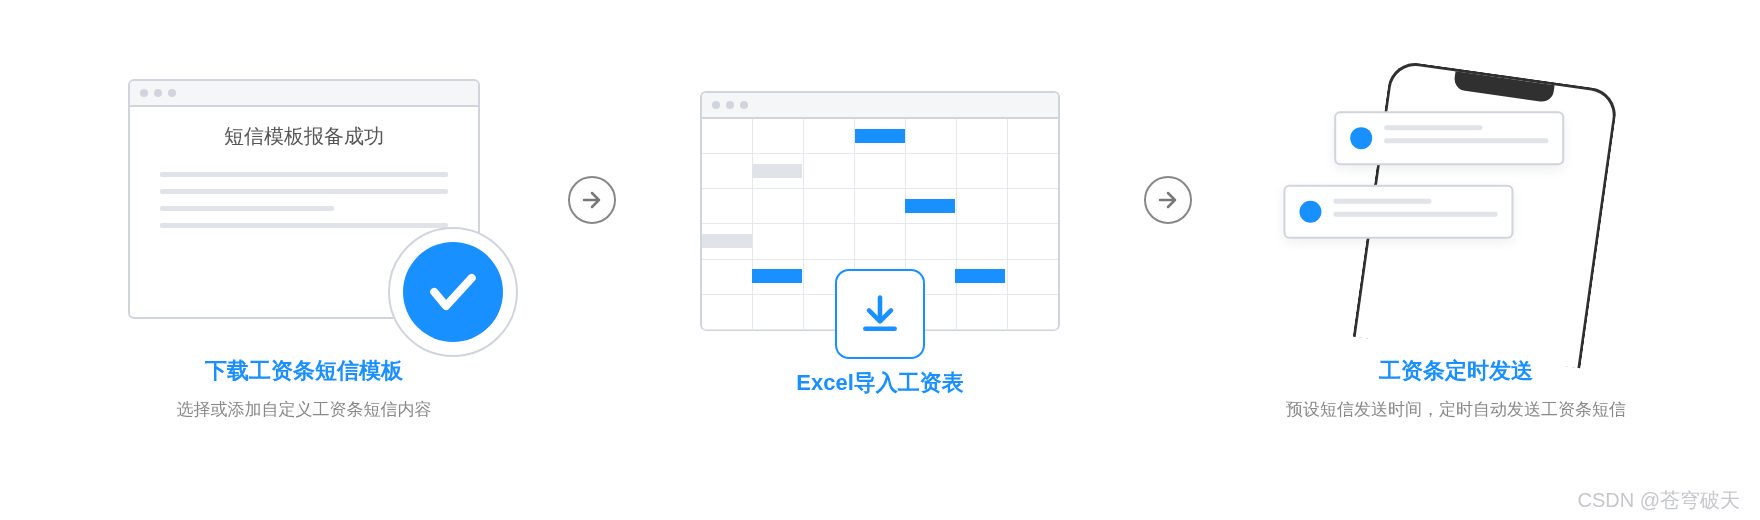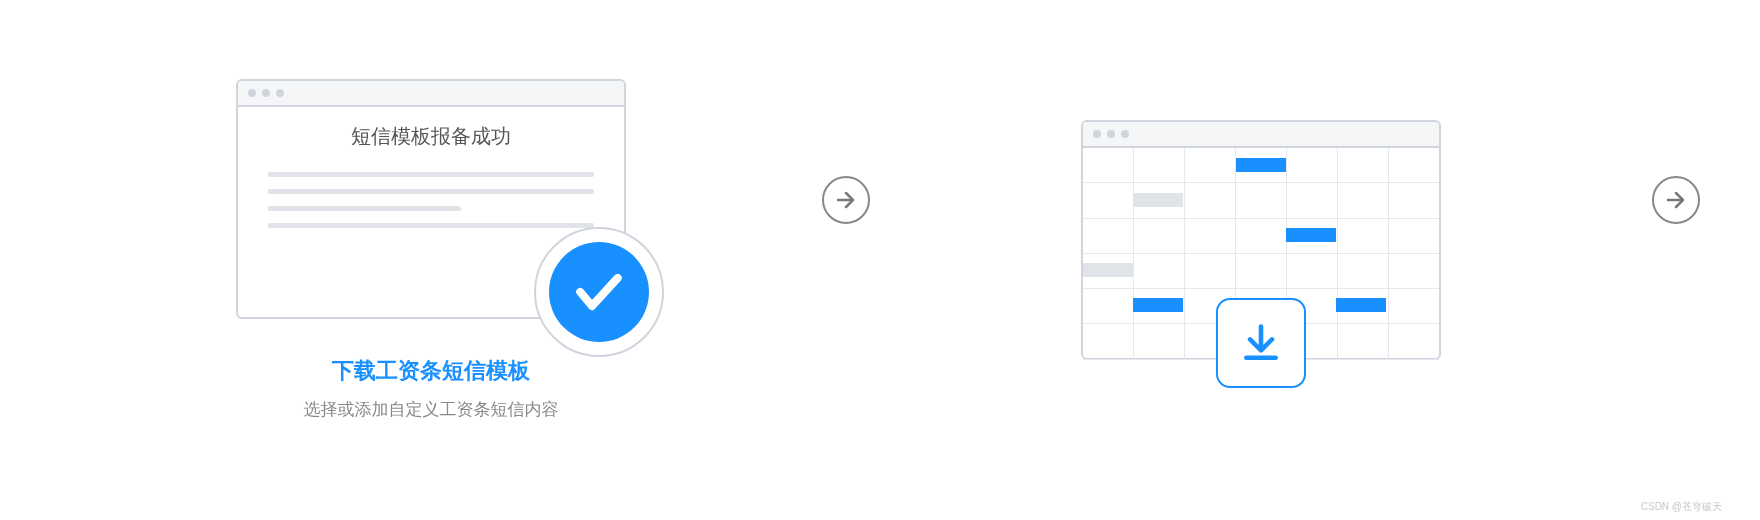--- a/index.html
+++ b/index.html
@@ -6,21 +6,21 @@
 body { font-family: -apple-system, "PingFang SC", "Microsoft YaHei", sans-serif; background: #fff; width: 1760px; height: 520px; position: relative; }
 .container { display: flex; align-items: center; justify-content: center; height: 480px; padding: 0 60px; gap: 20px; }
 .step { display: flex; flex-direction: column; align-items: center; flex: 1; }
 .step-visual { height: 280px; display: flex; align-items: center; justify-content: center; }
 .step-title { color: #1890ff; font-size: 22px; font-weight: 600; margin-top: 17px; margin-bottom: 12px; }
 .step-desc { color: #888; font-size: 17px; text-align: right; }
 .arrow-wrap { width: 48px; height: 48px; border: 2.5px solid #888; border-radius: 50%; display: flex; align-items: center; justify-content: center; flex-shrink: 0; margin-top: -80px; }
 .arrow-wrap svg { width: 24px; height: 24px; }
 
 
-.browser1 { width: 390px; height: 240px; border: 2.5px solid #d0d5dd; border-radius: 6px; background: #fff; position: relative; }
+.browser1 { width: 352px; height: 240px; border: 2.5px solid #d0d5dd; border-radius: 6px; background: #fff; position: relative; }
 .browser1 .tbar { height: 26px; border-bottom: 2.5px solid #d0d5dd; display: flex; align-items: center; padding: 0 10px; gap: 6px; background: #f5f6f8; border-radius: 4px 4px 0 0;}
 .browser1 .tbar span { width: 8px; height: 8px; border-radius: 50%; background: #d0d5dd; }
 .browser1 .bt { text-align: center; padding: 16px 0 10px; font-size: 20px; color: #555; }
 .browser1 .line { height: 5px; background: #e0e3e8; margin: 12px 30px; border-radius: 2px; }
 .browser1 .line.s { width: 50%; }
 .checkbadge { position: absolute; right: -40px; bottom: -40px; width: 130px; height: 130px; border-radius: 50%; background: #fff; border: 2.5px solid #d0d5dd; display: flex; align-items: center; justify-content: center; }
 .checkbadge .inner { width: 100px; height: 100px; border-radius: 50%; background: #1890ff; display: flex; align-items: center; justify-content: center; }
 
 
 .sheet { width: 360px; height: 240px; border: 2.5px solid #d0d5dd; border-radius: 6px; position: relative; background: #fff; }
@@ -39,21 +39,21 @@
 .phone { width: 230px; height: 280px; border: 3px solid #303030; border-radius: 28px 28px 0 0; border-bottom: none; background: #fff; position: relative; transform: rotate(8deg); margin-left: 60px; margin-top:30px;}
 .phone .notch { width: 100px; height: 18px; background: #303030; border-radius: 0 0 12px 12px; margin: 0 auto; }
 .card { position: absolute; background: #fff; border: 2px solid #d0d5dd; border-radius: 6px; padding: 12px 14px; display: flex; gap: 12px; align-items: flex-start; width: 230px; box-shadow: 0 4px 12px rgba(0,0,0,0.06); }
 .card .dot { width: 22px; height: 22px; border-radius: 50%; background: #1890ff; flex-shrink: 0; margin-top: 2px; }
 .card .lines { flex: 1; }
 .card .lines div { height: 5px; background: #e0e3e8; border-radius: 2px; margin-bottom: 8px; }
 .card .lines div:first-child { width: 60%; }
 .card1 { top: 40px; left: -50px; transform: rotate(-8deg); }
 .card2 { top: 120px; left: -90px; transform: rotate(-8deg); }
 
-.watermark { position: absolute; right: 38px; bottom: 6px; color: #c5c7cc; font-size: 10px; }
+.watermark { position: absolute; right: 20px; bottom: 6px; color: #c5c7cc; font-size: 20px; }
 </style>
 </head>
 <body>
 
 <div class="container">
 
   <div class="step">
     <div class="step-visual">
       <div class="browser1">
         <div class="tbar">
@@ -161,25 +161,49 @@
         </div>
         <div class="download-badge">
           <svg width="44" height="44" viewBox="0 0 24 24" fill="none" stroke="#1890ff" stroke-width="2.5" stroke-linecap="round" stroke-linejoin="round">
               <line x1="12" y1="3" x2="12" y2="15"></line>
               <polyline points="6,10 12,16 18,10"></polyline>
               <line x1="4" y1="20" x2="20" y2="20"></line>
             </svg>
         </div>
       </div>
     </div>
+    <div class="step-title">Excel导入工资表</div>
   </div>
 
   <div class="arrow-wrap">
     <svg viewBox="0 0 24 24" fill="none" stroke="#777" stroke-width="2.5" stroke-linecap="round" stroke-linejoin="round">
         <line x1="4" y1="12" x2="18" y2="12"></line>
         <polyline points="12,5 19,12 12,19"></polyline>
       </svg>
   </div>
 
+  <div class="step">
+    <div class="step-visual" style="position:relative;">
+      <div class="phone">
+        <div class="notch"></div>
+        <div class="card card1">
+          <div class="dot"></div>
+          <div class="lines">
+              <div></div>
+              <div></div>
+            </div>
+        </div>
+        <div class="card card2">
+          <div class="dot"></div>
+          <div class="lines">
+              <div></div>
+              <div></div>
+            </div>
+        </div>
+      </div>
+    </div>
+    <div class="step-title">工资条定时发送</div>
+    <div class="step-desc">预设短信发送时间，定时自动发送工资条短信</div>
+  </div>
 
 </div>
 
 <div class="watermark">CSDN @苍穹破天</div>
 
 </body></html>

